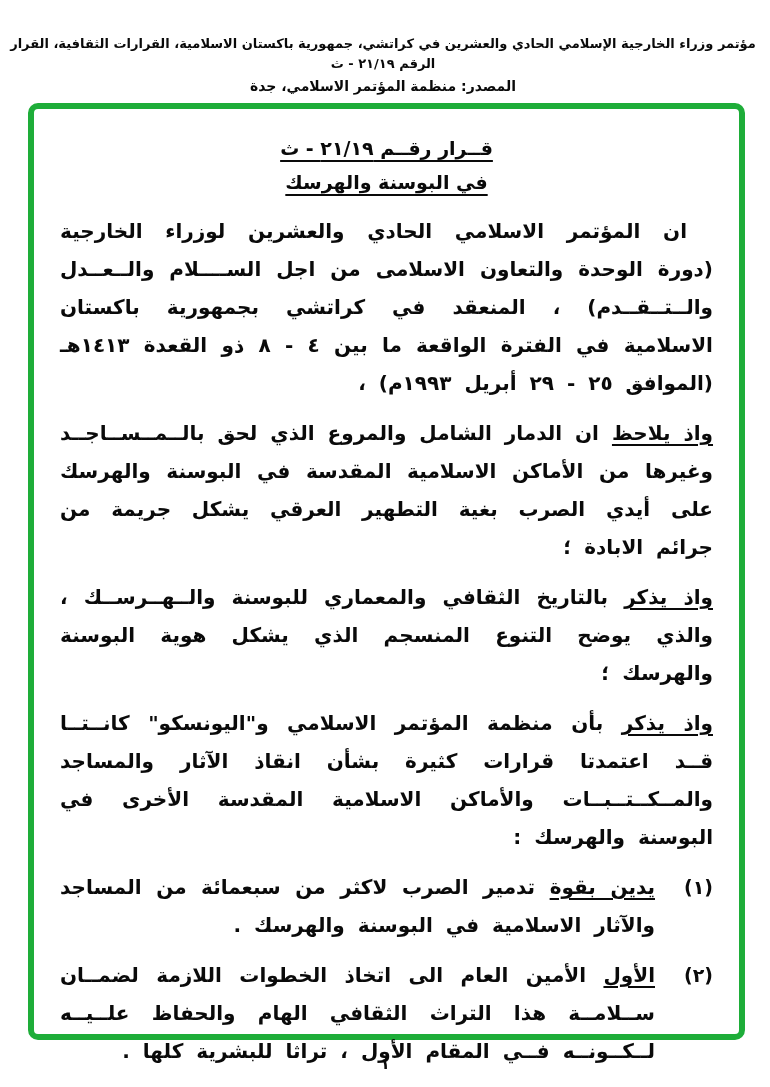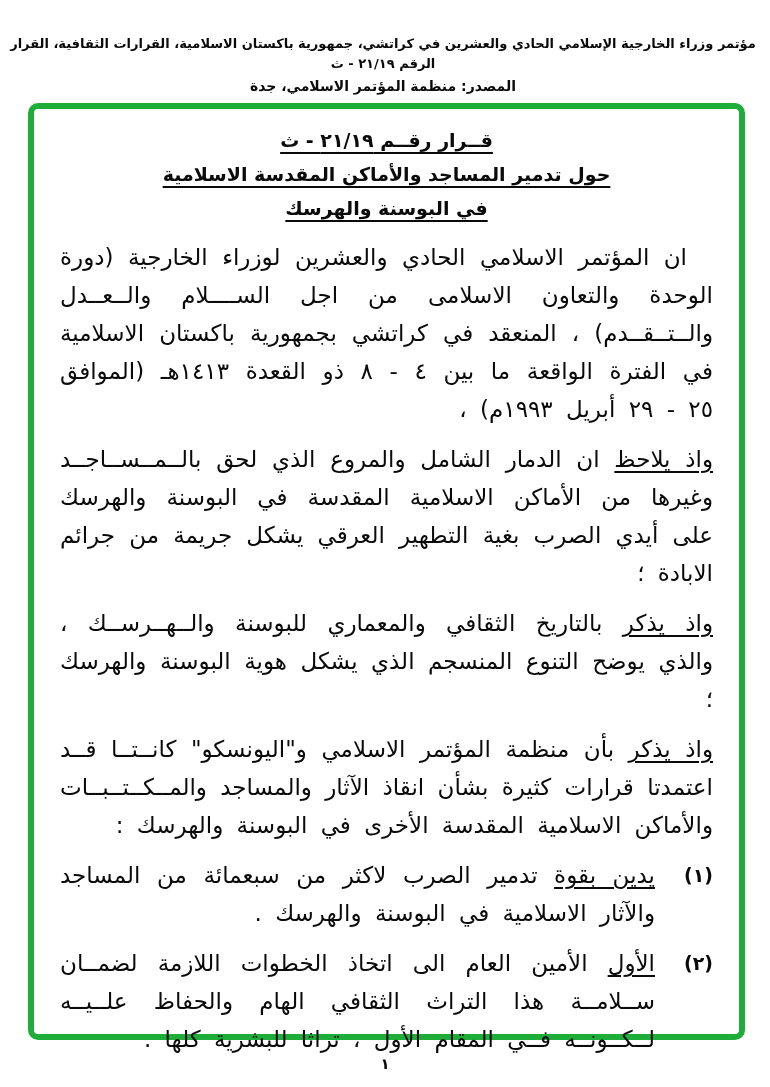--- a/index.html
+++ b/index.html
@@ -22,36 +22,36 @@
   }
   .header-line2 {
     font-size:14px; font-weight:bold; margin-top:4px;
   }
   .green-box {
     position:absolute; top:103px; right:25px;
     width:717px; height:937px;
     box-sizing:border-box;
     border:6px solid #1ead39;
     border-radius:10px;
-    padding:14px 26px 0 26px;
+    padding:22px 26px 0 26px;
     margin-left:8px;
   }
   .title-block {
     text-align:center;
     font-size:19px; font-weight:bold;
     line-height:34px;
     margin-bottom:13px;
   }
   .title-line {
     text-decoration:underline;
     text-decoration-thickness:1.5px;
     text-underline-offset:5px;
   }
   .para {
-    font-size:23px; font-weight:normal;
+    font-size:20px; font-weight:bold;
     line-height:38px;
     margin:0 0 12px 0;
     text-align:justify;
     text-align-last:right;
     word-spacing:6px;
   }
   .para.indent { text-indent:26px; }
   .lead {
     text-decoration:underline;
     text-decoration-thickness:1.5px;
@@ -80,21 +80,20 @@
 
   <div class="header">
     <div class="header-line1">مؤتمر وزراء الخارجية الإسلامي الحادي والعشرين في كراتشي، جمهورية باكستان الاسلامية، القرارات الثقافية، القرار الرقم ٢١/١٩ - ث</div>
     <div class="header-line2">المصدر: منظمة المؤتمر الاسلامي، جدة</div>
   </div>
 
   <div class="green-box">
 
     <div class="title-block">
       <div class="title-line">قــرار رقــم ٢١/١٩ - ث</div>
-      <div class="title-line">حول تدمير المساجد والأماكن المقدسة الاسلامية</div>
       <div class="title-line">في البوسنة والهرسك</div>
     </div>
 
     <p class="para indent">
       <span>ان المؤتمر الاسلامي الحادي والعشرين لوزراء الخارجية (دورة الوحدة والتعاون الاسلامى من اجل الســــلام والــعــدل والــتــقــدم) ، المنعقد في كراتشي بجمهورية باكستان الاسلامية في الفترة الواقعة ما بين ٤ - ٨ ذو القعدة ١٤١٣هـ (الموافق ٢٥ - ٢٩ أبريل ١٩٩٣م) ،</span>
     </p>
 
 
     <p class="para">
       <span class="lead">واذ يلاحظ</span><span> ان الدمار الشامل والمروع الذي لحق بالــمــســاجــد وغيرها من الأماكن الاسلامية المقدسة في البوسنة والهرسك على أيدي الصرب بغية التطهير العرقي يشكل جريمة من جرائم الابادة ؛</span>

